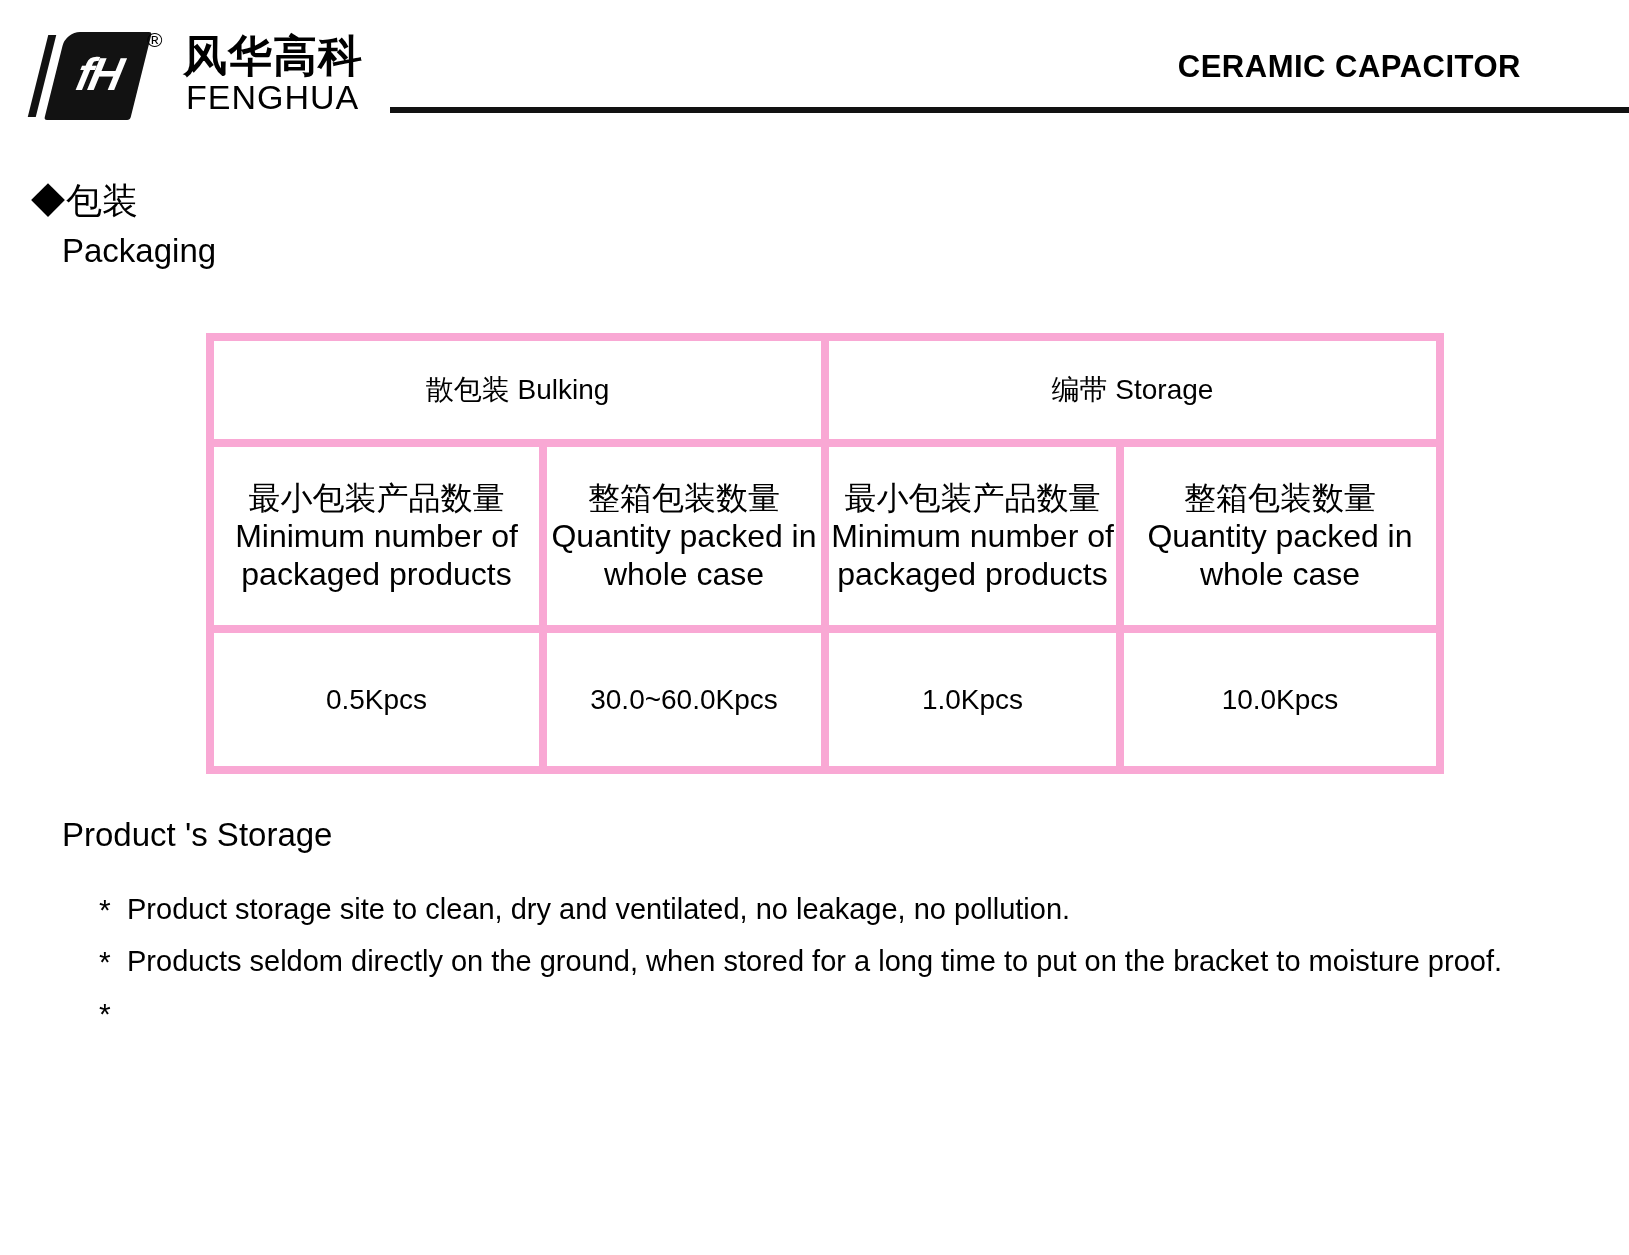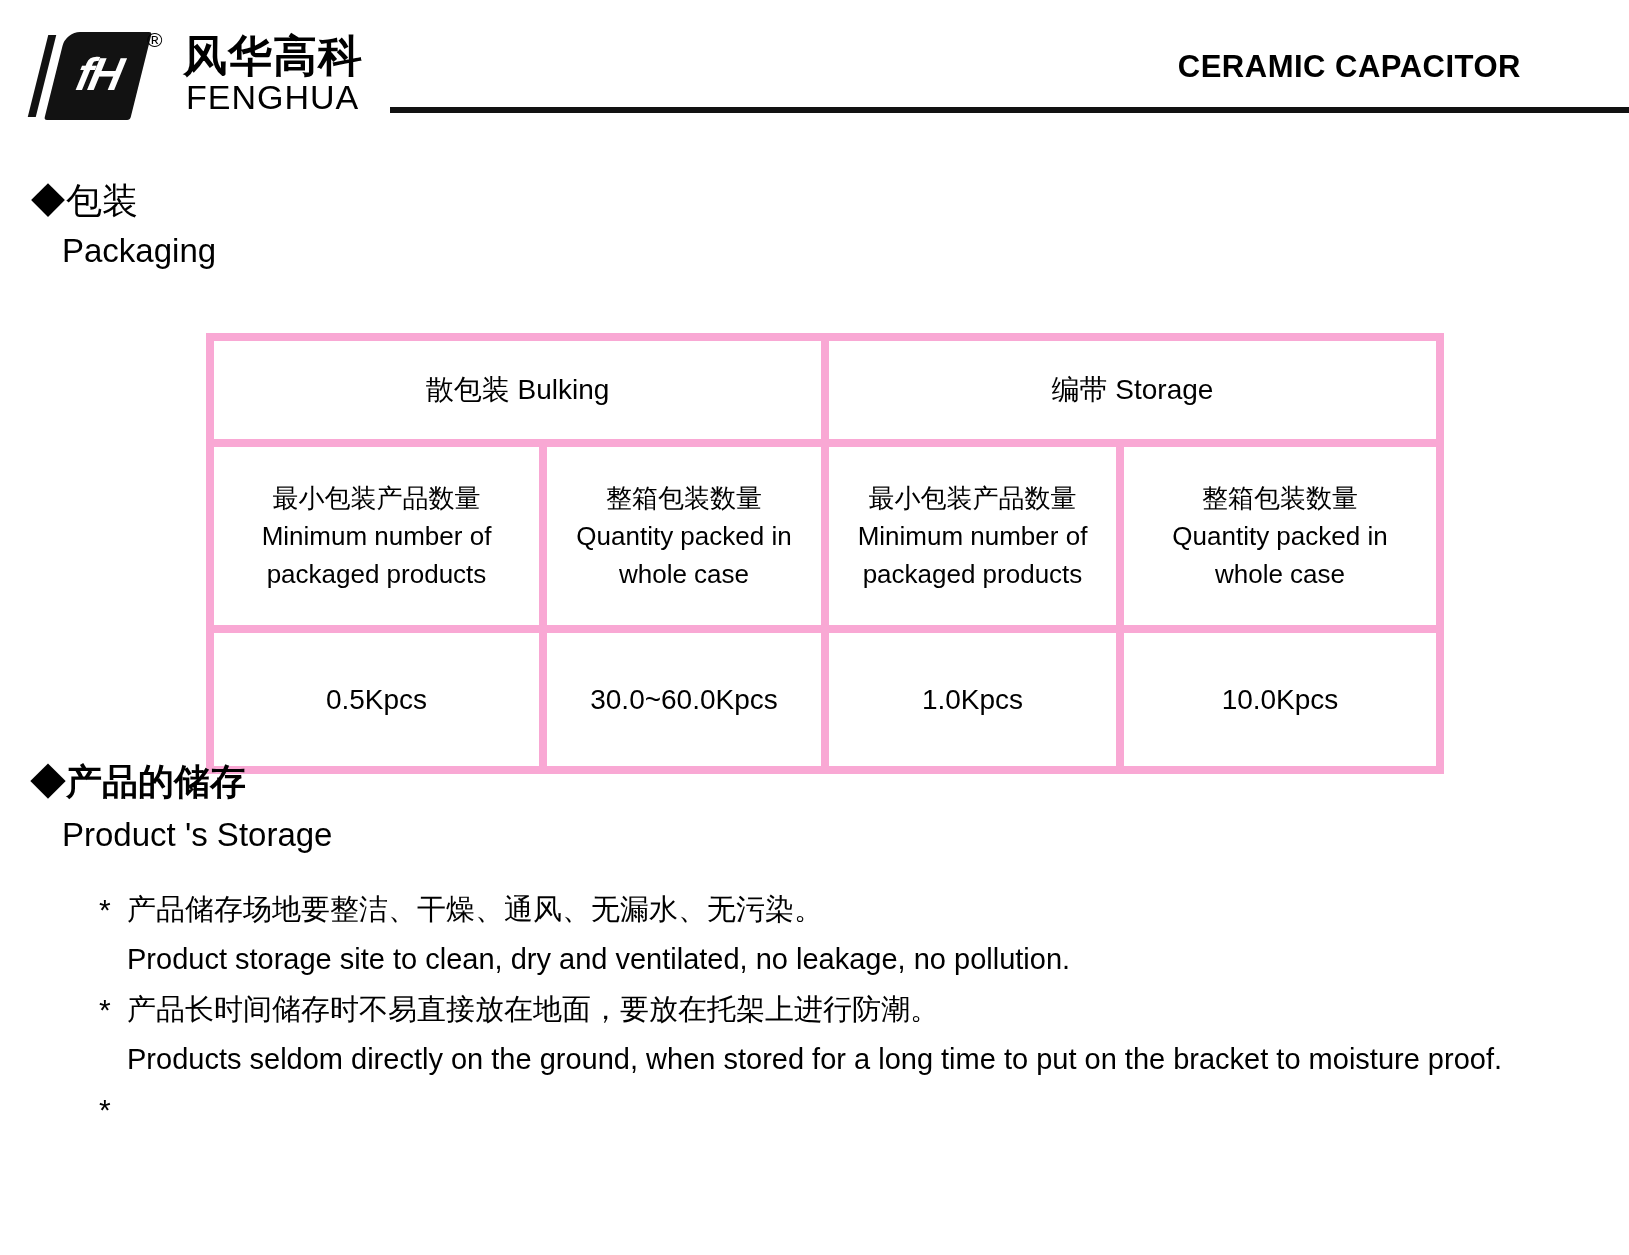--- a/index.html
+++ b/index.html
@@ -63,21 +63,21 @@
     border: 3px solid #000;
   }
   .pkg-table th, .pkg-table td {
     border: 8px solid #f9a8d4;
     font-weight: normal;
     text-align: center;
     vertical-align: middle;
     padding: 0;
   }
   .pkg-table .row-groups th { height: 98px; font-size: 28px; }
-  .pkg-table .row-cols  th { height: 178px; font-size: 26px; line-height: 38px; }
+  .pkg-table .row-cols  th { height: 178px; font-size: 32px; line-height: 38px; }
   .pkg-table .row-vals  td { height: 133px; font-size: 28px; }
 
   
   .notes { position: absolute; left: 99px; top: 884px; width: 1440px; }
   .note { display: flex; align-items: flex-start; }
   .note-marker { width: 28px; font-size: 30px; line-height: 52px; }
   .note-lines { flex: 1; }
   .note-zh { font-size: 29px; line-height: 50px; }
   .note-en { font-size: 29px; line-height: 50px; }
   .note.note-3 .note-en { padding-left: 18px; }
@@ -138,35 +138,32 @@
       </tr>
       <tr class="row-vals">
         <td>0.5Kpcs</td>
         <td>30.0~60.0Kpcs</td>
         <td>1.0Kpcs</td>
         <td>10.0Kpcs</td>
       </tr>
     </tbody>
   </table>
 
-  <div class="sec-head-cn sto">◆产品的储存</div>
   <div class="sec-head-en sto">Product 's Storage</div>
 
   <div class="notes">
     <div class="note note-1">
       <div class="note-marker">*</div>
       <div class="note-lines">
-        <div class="note-zh">产品储存场地要整洁、干燥、通风、无漏水、无污染。</div>
         <div class="note-en">Product storage site to clean, dry and ventilated, no leakage, no pollution.</div>
       </div>
     </div>
     <div class="note note-2">
       <div class="note-marker">*</div>
       <div class="note-lines">
-        <div class="note-zh">产品长时间储存时不易直接放在地面，要放在托架上进行防潮。</div>
         <div class="note-en">Products seldom directly on the ground, when stored for a long time to put on the bracket to moisture proof.</div>
       </div>
     </div>
     <div class="note note-3">
       <div class="note-marker">*</div>
       <div class="note-lines">
       </div>
     </div>
   </div>
 

